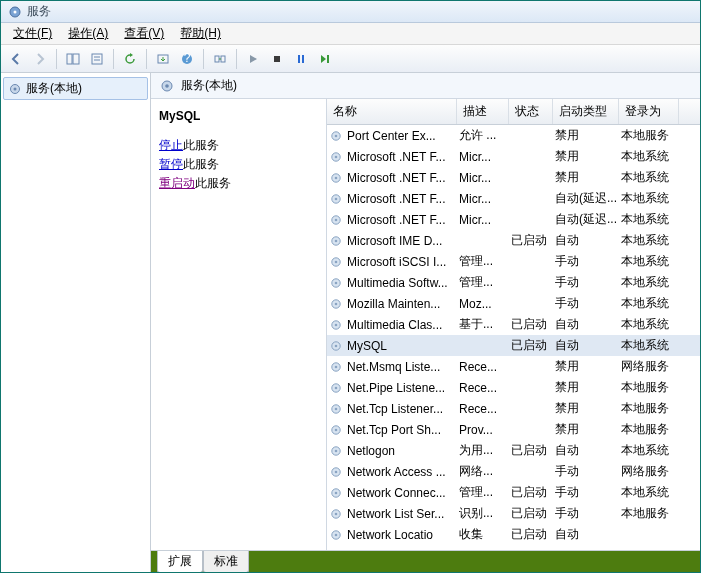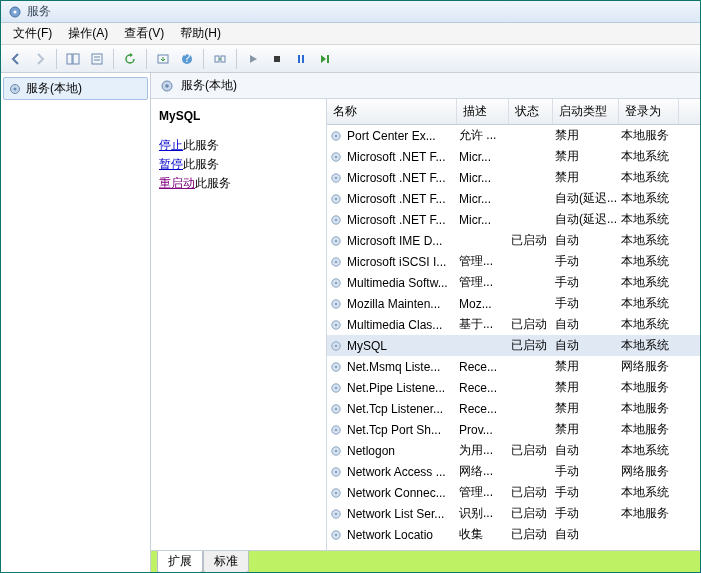--- a/index.html
+++ b/index.html
@@ -1,21 +1,21 @@
 <!DOCTYPE html>
 <html><head>
 <meta charset="utf-8">
 <style>
 * { box-sizing: border-box; margin: 0; padding: 0; font-family: "Microsoft YaHei", "Segoe UI", Tahoma, sans-serif; font-size: 12px; }
 body { background: #fff; width: 701px; height: 573px; overflow: hidden; }
 .window { display: flex; flex-direction: column; height: 100%; border: 1px solid #0f766e; }
 .titlebar { height: 22px; background: linear-gradient(#f0f5fb, #dce8f6); display: flex; align-items: center; padding: 0 6px; border-bottom: 1px solid #b9c9dc; color: #3a4a5a; }
 .titlebar .ticon { width: 16px; height: 16px; margin-right: 4px; }
 .menubar { height: 22px; display: flex; align-items: center; padding: 0 4px; border-bottom: 1px solid #d8d8d8; background: #f5f5f5; }
-.menubar span { padding: 2px 8px; cursor: default; }
+.menubar span { padding: 2px 8px; cursor: default; text-decoration: underline; }
 .toolbar { height: 28px; background: linear-gradient(#fdfdfd,#e9eef5); border-bottom: 1px solid #c7cfd8; display: flex; align-items: center; padding: 0 4px; gap: 2px; }
 .toolbar .sep { width: 1px; height: 20px; background: #c7cfd8; margin: 0 3px; }
 .tbtn { width: 22px; height: 22px; display: flex; align-items: center; justify-content: center; border: 1px solid transparent; border-radius: 2px; }
 .tbtn svg { width: 14px; height: 14px; }
 .body { flex: 1; display: flex; overflow: hidden; }
 .treepane { width: 150px; border-right: 1px solid #c7cfd8; background: #fff; padding: 4px 2px; }
 .treenode { display: flex; align-items: center; padding: 2px 4px; gap: 4px; background: #e6f0fb; border: 1px solid #a5c1e6; border-radius: 2px; }
 .treenode .gcog { width: 14px; height: 14px; }
 .main { flex: 1; display: flex; flex-direction: column; overflow: hidden; }
 .subheader { height: 26px; background: #f3f7fc; border-bottom: 1px solid #d0d8e2; display: flex; align-items: center; padding: 0 8px; gap: 6px; }
@@ -32,21 +32,21 @@
 .col-name { width: 130px; }
 .col-desc { width: 52px; }
 .col-stat { width: 44px; }
 .col-type { width: 66px; }
 .col-logon { width: 60px; }
 .listbody { flex: 1; overflow: auto; }
 .row { display: flex; align-items: center; height: 21px; padding: 0 2px; }
 .row.selected { background: #dfe8f3; }
 .row .gcog { width: 14px; height: 14px; margin-right: 4px; flex-shrink: 0; }
 .row span { white-space: nowrap; overflow: hidden; text-overflow: clip; }
-.tabs { height: 22px; border-top: 1px solid #c7cfd8; display: flex; align-items: center; padding: 0 6px; gap: 0; background: #bef264; }
+.tabs { height: 22px; border-top: 1px solid #c7cfd8; display: flex; align-items: center; padding: 0 6px; gap: 0; background: #4d7c0f; }
 .tab { padding: 2px 10px; border: 1px solid #b7bfc8; border-top: none; background: #f0f0f0; position: relative; }
 .tab.active { background: #fff; border-bottom-left-radius: 3px; border-bottom-right-radius: 3px; }
 .tab.end { border-bottom-left-radius: 3px; border-bottom-right-radius: 3px; }
 </style>
 </head>
 <body>
 
 <div class="window">
   <div class="titlebar">
     <svg class="ticon" viewBox="0 0 16 16">

